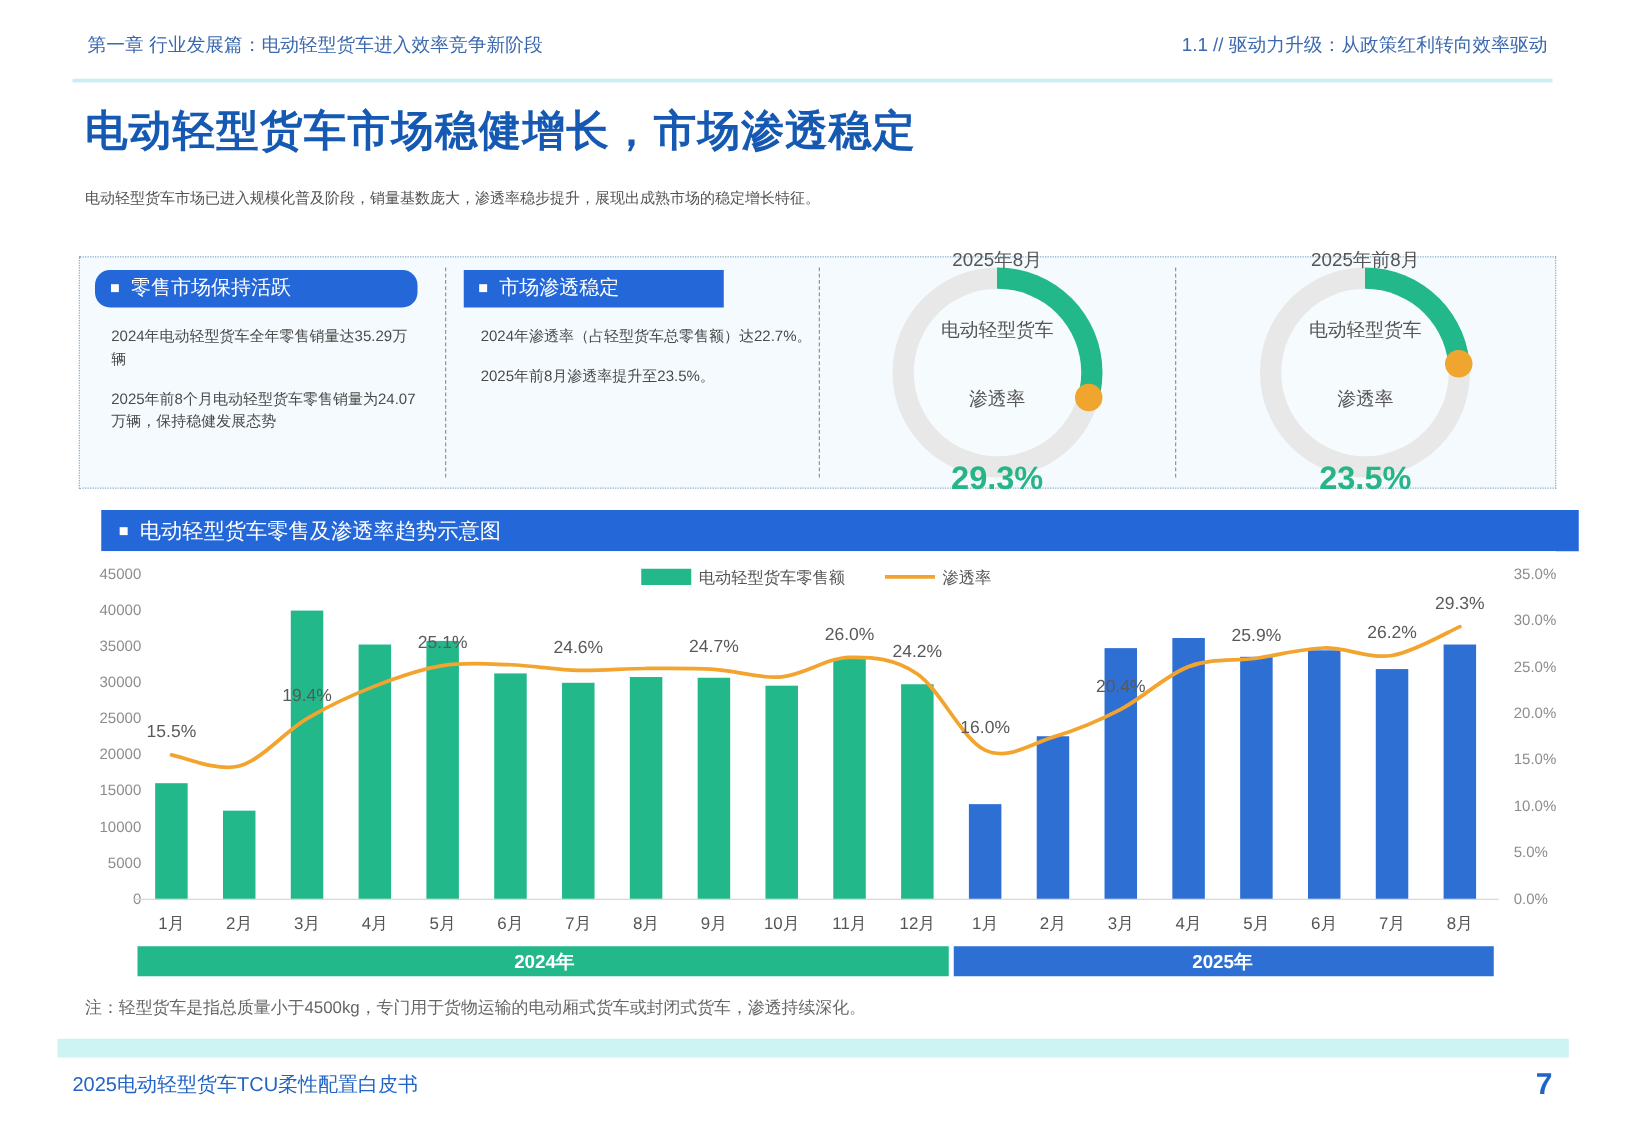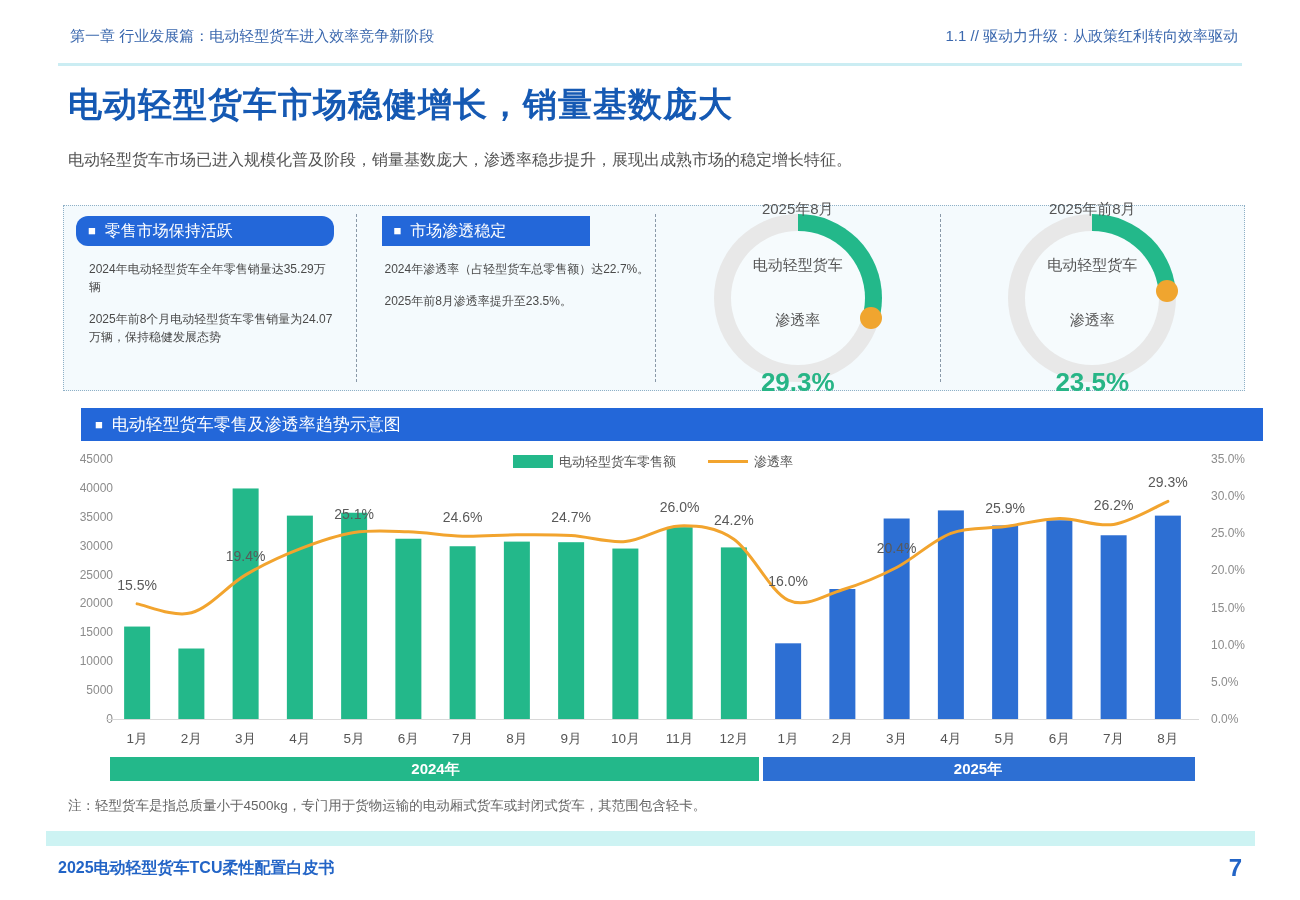--- a/index.html
+++ b/index.html
@@ -6,30 +6,30 @@
   html,body { width:1300px; height:900px; }
   body { font-family:"Liberation Sans","DejaVu Sans",sans-serif; background:#ffffff; }
   .page { position:relative; width:1300px; height:900px; background:#ffffff; overflow:hidden; }
 
   
   .header { position:absolute; top:27px; left:70px; width:1168px; display:flex; justify-content:space-between; color:#3B68AE; font-size:15px; }
   .header-rule { position:absolute; top:63px; left:58px; width:1184px; height:3px; background:#CBEDF3; }
 
   
   .page-title { position:absolute; top:82px; left:68px; font-size:34px; font-weight:bold; color:#1559B3; letter-spacing:1px; }
-  .page-subtitle { position:absolute; top:150px; left:68px; font-size:16px; color:#525252; }
+  .page-subtitle { position:absolute; top:150px; left:68px; font-size:12px; color:#525252; }
 
   
   .info-section { position:absolute; top:205px; left:63px; width:1182px; height:186px; background:#F4FAFD; border:1px dotted #8FB0C6; display:flex; padding:8px 0; }
   .info-col { position:relative; height:100%; }
   .info-col + .info-col { border-left:1px dashed #8A99A8; }
   .col-1 { width:292px; } .col-2 { width:300px; } .col-3 { width:285px; } .col-4 { width:305px; }
   .chip { background:#2367D9; color:#ffffff; font-size:16px; height:30px; line-height:30px; padding-left:12px; margin-top:2px; }
   .col-1 .chip { margin-left:12px; width:258px;border-radius:12px; }
-  .col-2 .chip { margin-left:25px; width:208px; }
+  .col-2 .chip { margin-left:14px; width:208px; }
   .chip-bullet { font-size:13px; margin-right:9px; position:relative; top:-1px; }
   .info-col p { font-size:12px; color:#4a4a4a; line-height:1.5; margin-top:14px; }
   .col-1 p { margin-left:25px; margin-right:18px; }
   .col-2 p { margin-left:28px; }
 
   
   .donut-col { display:flex; align-items:center; justify-content:center; }
   .donut { position:relative; width:168px; height:168px; }
   .donut-ring { position:absolute; inset:0; border-radius:50%; }
   .donut-hole { position:absolute; inset:17px; border-radius:50%; background:#F6FBFD; }
@@ -39,35 +39,35 @@
   .d-value { font-size:26px; font-weight:bold; margin-top:2px; }
 
   
   .chart-titlebar { position:absolute; top:408px; left:81px; width:1182px; height:33px; background:#2367D9; color:#ffffff; font-size:17px; line-height:33px; padding-left:14px; }
   .chart-box { position:absolute; top:441px; left:63px; width:1182px; height:350px; background:#ffffff; }
 
   
   .note { position:absolute; top:797px; left:68px; font-size:13.5px; color:#666666; }
   .cyan-band { position:absolute; top:831px; left:46px; width:1209px; height:15px; }
   .footer { position:absolute; top:854px; left:58px; width:1184px; display:flex; justify-content:space-between; align-items:center; }
-  .footer-title { font-size:16px; font-weight:bold; }
+  .footer-title { font-size:16px; font-weight:normal; }
   .footer-page { font-size:24px; font-weight:bold; }
 </style>
 </head>
 <body>
 
 <div class="page">
 
   <div class="header">
     <div style="color: rgb(59, 104, 174);">第一章  行业发展篇：电动轻型货车进入效率竞争新阶段</div>
     <div style="color: rgb(59, 104, 174);">1.1 // 驱动力升级：从政策红利转向效率驱动</div>
   </div>
   <div class="header-rule"></div>
 
-  <h1 class="page-title" style="color: rgb(21, 89, 179);">电动轻型货车市场稳健增长，销量基数庞大</h1>
+  <h1 class="page-title" style="color: rgb(21, 89, 179);">电动轻型货车市场稳健增长，市场渗透稳定</h1>
   <p class="page-subtitle">电动轻型货车市场已进入规模化普及阶段，销量基数庞大，渗透率稳步提升，展现出成熟市场的稳定增长特征。</p>
 
   <div class="info-section">
     <div class="info-col col-1">
       <div class="chip" style="background: rgb(35, 103, 217);">
         <span class="chip-bullet">■</span><span>零售市场保持活跃</span>
       </div>
       <p>2024年电动轻型货车全年零售销量达35.29万辆</p>
       <p>2025年前8个月电动轻型货车零售销量为24.07万辆，保持稳健发展态势</p>
     </div>
@@ -187,20 +187,20 @@
         <text x="942.125" y="71.6" text-anchor="middle" font-size="14" fill="#595959">25.9%</text>
         <text x="1050.625" y="69.37142857142857" text-anchor="middle" font-size="14" fill="#595959">26.2%</text>
         <text x="1104.875" y="46.34285714285713" text-anchor="middle" font-size="14" fill="#595959">29.3%</text>
         <rect x="450" y="14" width="40" height="13" fill="#23B88A"></rect>
         <text x="496" y="25" font-size="13" fill="#555555">电动轻型货车零售额</text>
         <line x1="645" y1="20.5" x2="685" y2="20.5" stroke="#F2A42E" stroke-width="3"></line>
         <text x="691" y="25" font-size="13" fill="#555555">渗透率</text>
       </svg>
   </div>
 
-  <p class="note">注：轻型货车是指总质量小于4500kg，专门用于货物运输的电动厢式货车或封闭式货车，其范围包含轻卡。</p>
+  <p class="note">注：轻型货车是指总质量小于4500kg，专门用于货物运输的电动厢式货车或封闭式货车，渗透持续深化。</p>
   <div class="cyan-band" style="background: rgb(205, 243, 243);"></div>
   <div class="footer">
     <div class="footer-title" style="color: rgb(34, 100, 198);">2025电动轻型货车TCU柔性配置白皮书</div>
     <div class="footer-page" style="color: rgb(34, 100, 198);">7</div>
   </div>
 
 </div>
 
 </body></html>

